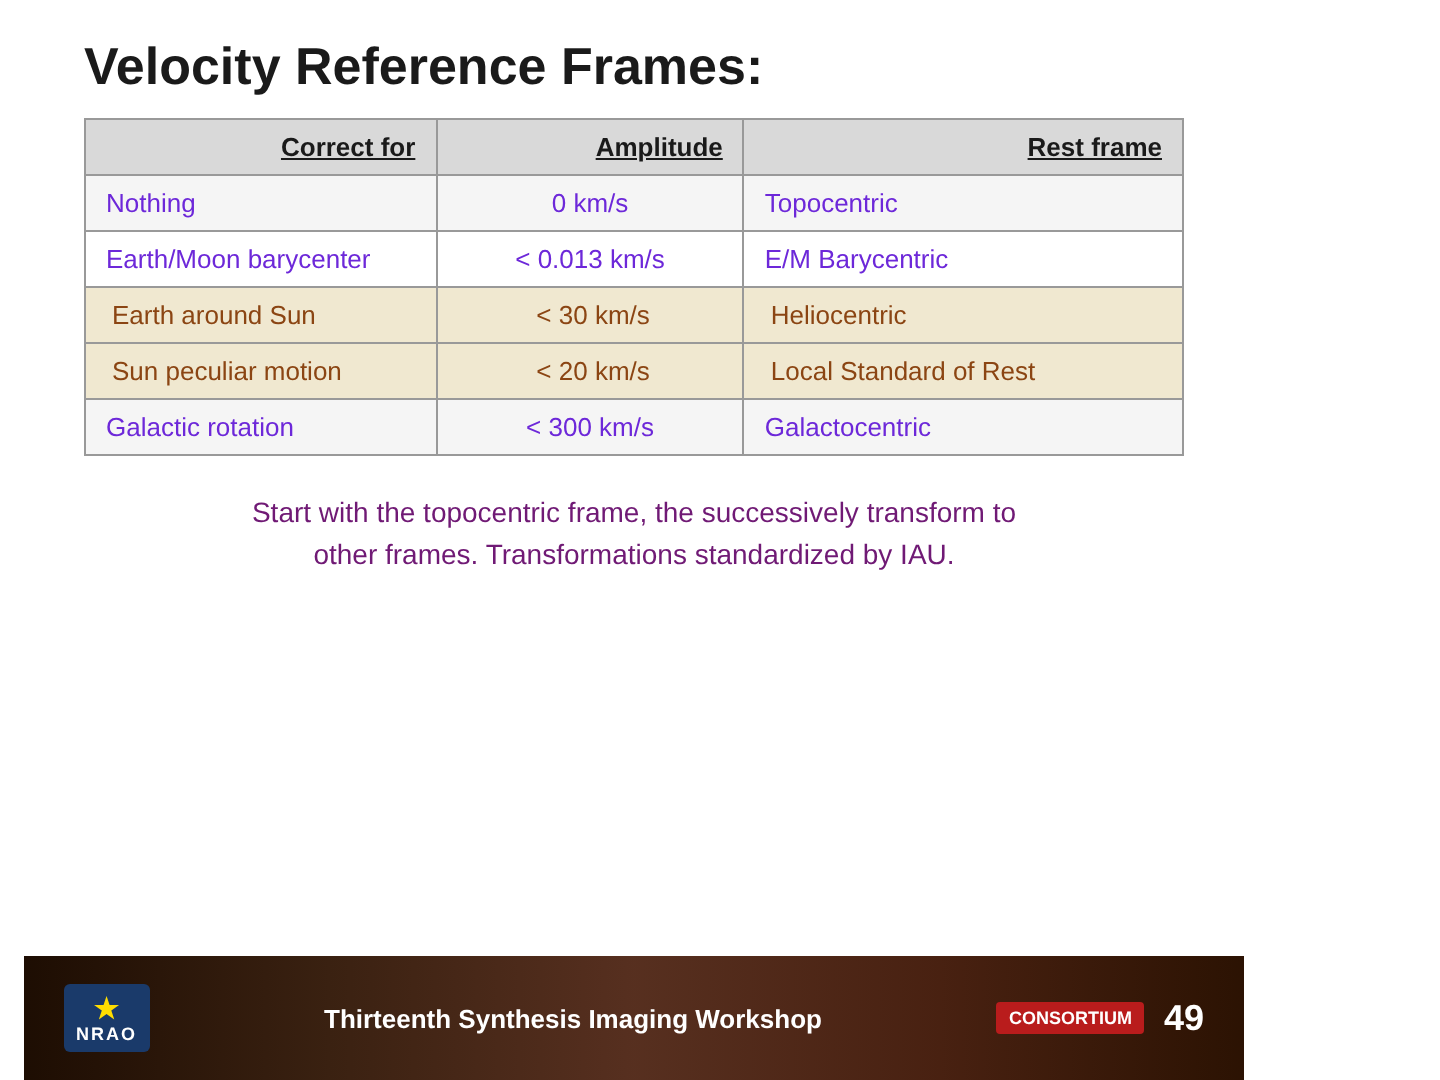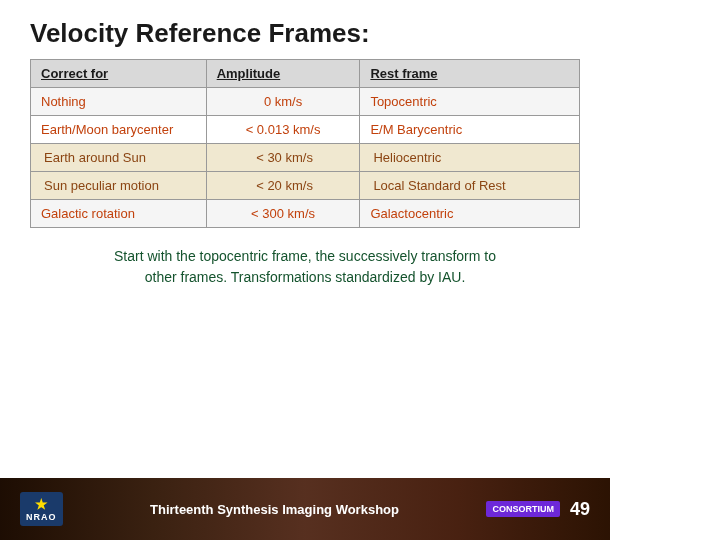--- a/index.html
+++ b/index.html
@@ -11,20 +11,21 @@
       overflow: hidden;
       position: relative;
     }
 
     .slide {
       width: 610px;
       height: 540px;
       background: #ffffff;
       display: flex;
       flex-direction: column;
+      margin-left: 12px;
     }
 
     .title {
       padding: 18px 30px 10px 30px;
       font-size: 26px;
       font-weight: bold;
       color: #1a1a1a;
     }
 
     .content-area {
@@ -37,30 +38,30 @@
     .table-container {
       width: 100%;
       border-collapse: collapse;
       font-size: 13px;
     }
 
     .table-container th {
       background: #d9d9d9;
       border: 1px solid #999;
       padding: 6px 10px;
-      text-align: left;
+      text-align: right;
       font-weight: bold;
       text-decoration: underline;
       color: #1a1a1a;
     }
 
     .table-container td {
       border: 1px solid #999;
       padding: 6px 10px;
-      color: #c2410c;
+      color: #6d28d9;
     }
 
     .table-container tr:nth-child(odd) td {
       background: #f5f5f5;
     }
     .table-container tr:nth-child(even) td {
       background: #ffffff;
     }
 
     .row-highlight td {
@@ -72,21 +73,21 @@
     .col-correct { width: 32%; }
     .col-amplitude { width: 28%; text-align: center; }
     .col-rest { width: 40%; }
 
     td.center { text-align: center; }
 
     .subtitle-text {
       margin-top: 18px;
       text-align: center;
       font-size: 14px;
-      color: #14532d;
+      color: #701a75;
       line-height: 1.5;
     }
 
     .footer {
       height: 62px;
       background: #3a2a1a;
       display: flex;
       align-items: center;
       justify-content: space-between;
       padding: 0 20px;
@@ -143,21 +144,21 @@
     }
 
     .footer-right {
       z-index: 1;
       display: flex;
       align-items: center;
       gap: 10px;
     }
 
     .consortium-badge {
-      background: #6d28d9;
+      background: #b91c1c;
       color: white;
       font-size: 9px;
       font-weight: bold;
       padding: 3px 6px;
       border-radius: 2px;
       text-align: right;
     }
 
     .page-num {
       color: #ffffff;

